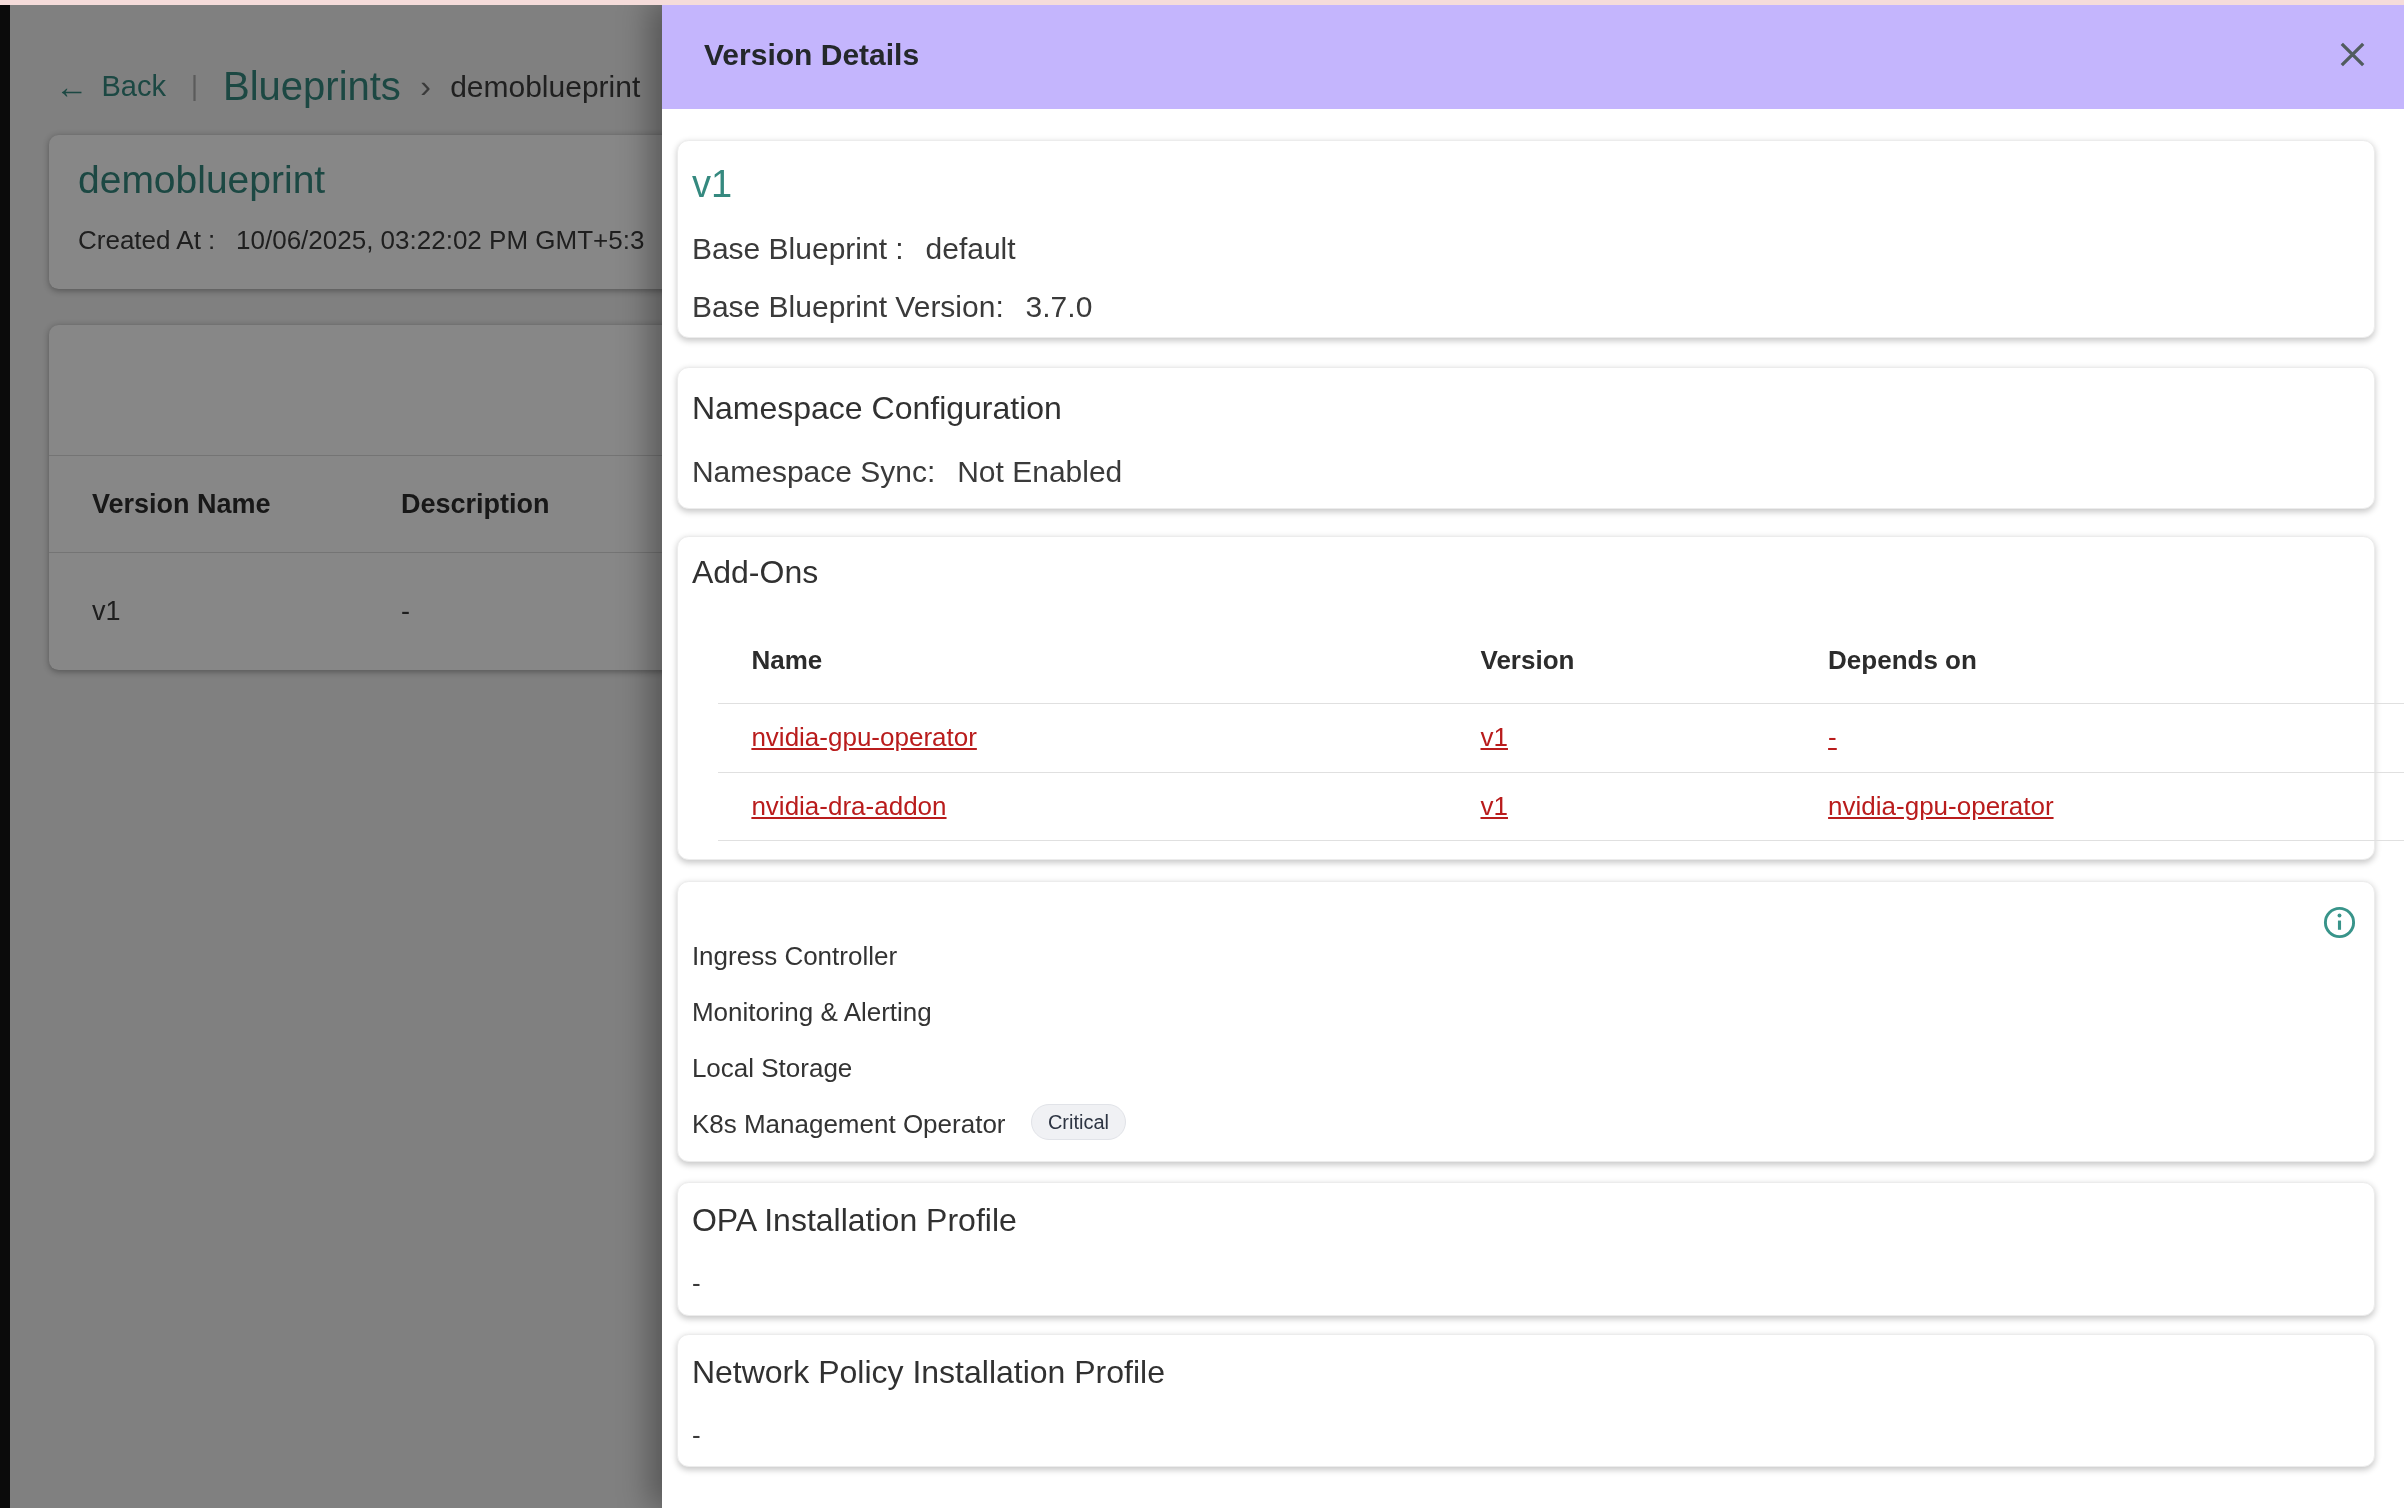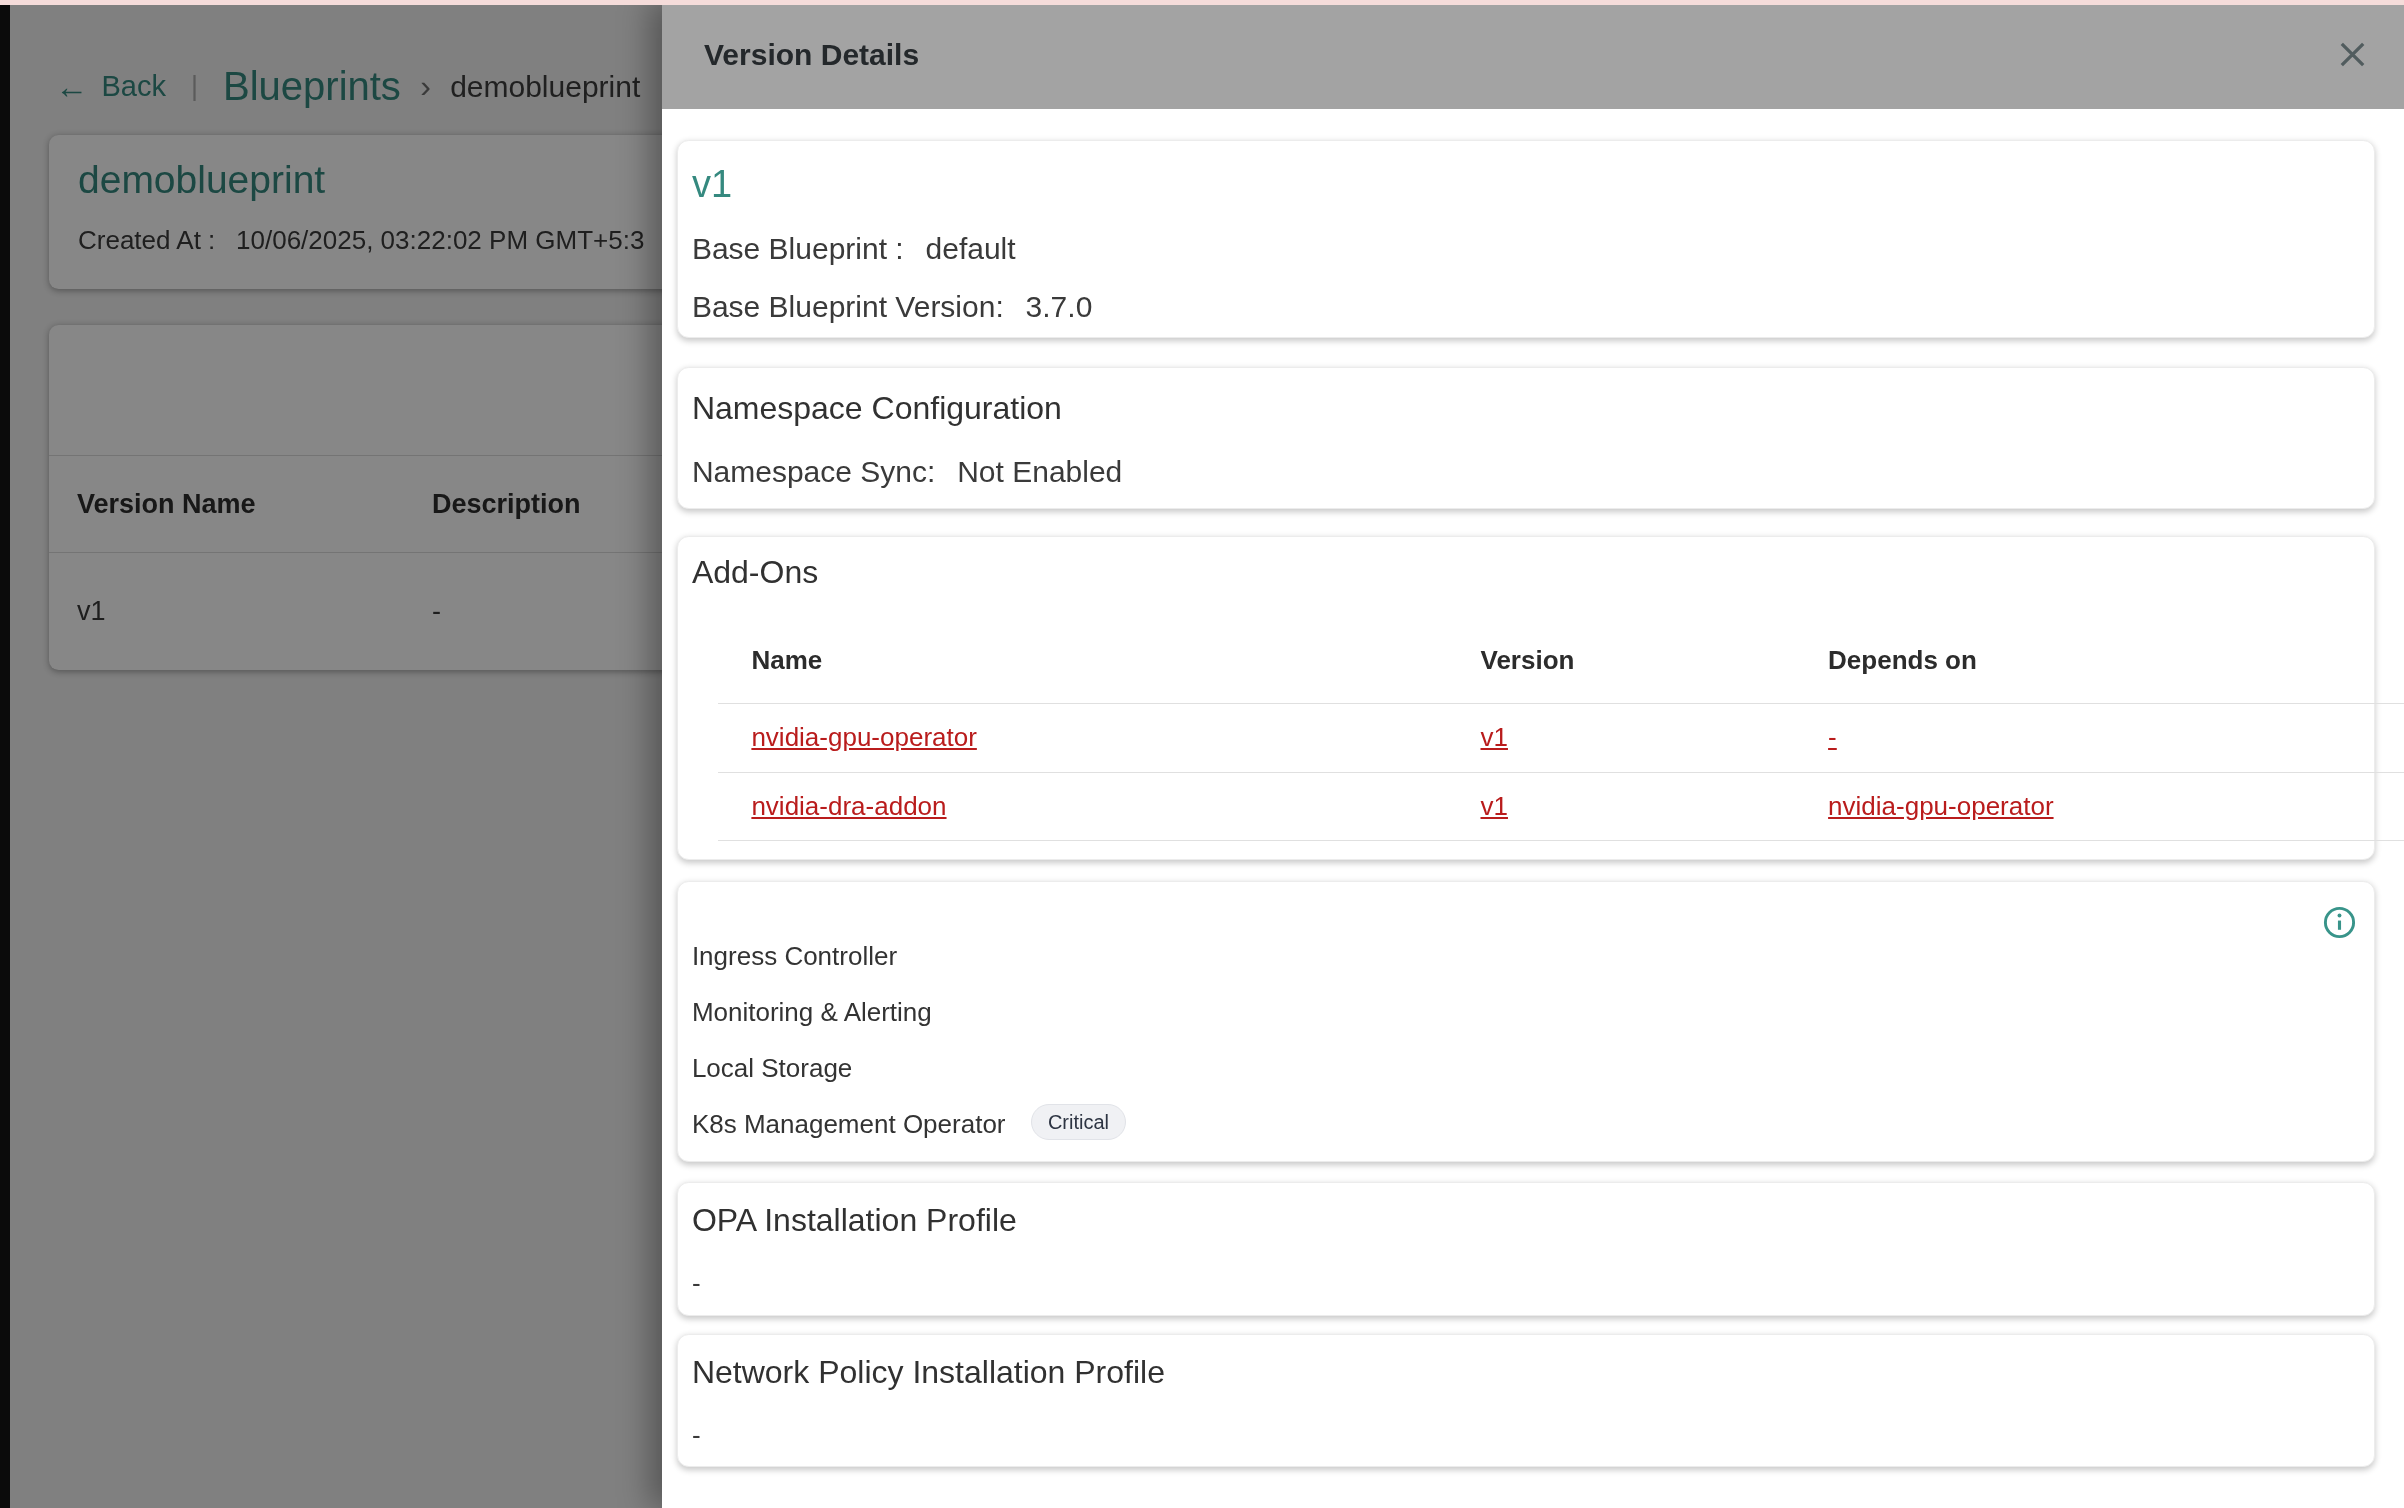--- a/index.html
+++ b/index.html
@@ -25,32 +25,32 @@
 
   .bp-card { position:absolute; left:49px; top:135px; width:1236px; height:154px; padding:23px 29px; box-sizing:border-box; }
   .bp-title { color:#35897f; font-size:39px; }
   .bp-created { margin-top:23px; font-size:26px; color:#3b3b3b; }
   .bp-created .lbl { margin-right:13.5px; }
 
   .versions-card { position:absolute; left:49px; top:325px; width:1236px; height:345px; box-sizing:border-box; }
   .toolbar-space { height:130px; border-bottom:1px solid #dcdcdc; }
   .vt-header { display:flex; height:96px; align-items:center; border-bottom:1px solid #dcdcdc; font-weight:bold; font-size:27px; color:#2e2e2e; }
   .vt-row { display:flex; height:117px; align-items:center; font-size:27px; color:#3a3a3a; cursor:pointer; }
-  .vt-c1 { width:383px; padding-left:28px; box-sizing:border-box; }
+  .vt-c1 { width:352px; padding-left:43px; box-sizing:border-box; }
   .vt-c2 { flex:1; }
 
   .overlay { position:absolute; inset:0; background:rgba(0,0,0,0.47); z-index:10; }
 
   
   .drawer {
     position:absolute; top:0; right:0; width:1742px; height:1508px; background:#ffffff; z-index:20;
     box-shadow:-11.6px 0 31px rgba(0,0,0,0.35);
   }
   .drawer-header {
-    height:109px; background:#a3a3a3; display:flex; align-items:center; justify-content:space-between;
+    height:109px; background:#c4b5fd; display:flex; align-items:center; justify-content:space-between;
     padding:0 29px 0 42px; box-sizing:border-box;
   }
   .drawer-title { font-size:30px; font-weight:bold; color:#24282b; }
   .close-btn { width:46px; height:46px; display:flex; align-items:center; justify-content:center; cursor:pointer; }
 
   .drawer-body { padding:31px 29px 0 15.4px; box-sizing:border-box; }
   .dcard {
     background:#fff; border:1px solid #ececec; border-radius:11.6px;
     box-shadow:0 2.9px 6.8px rgba(0,0,0,0.22); box-sizing:border-box; position:relative;
   }

